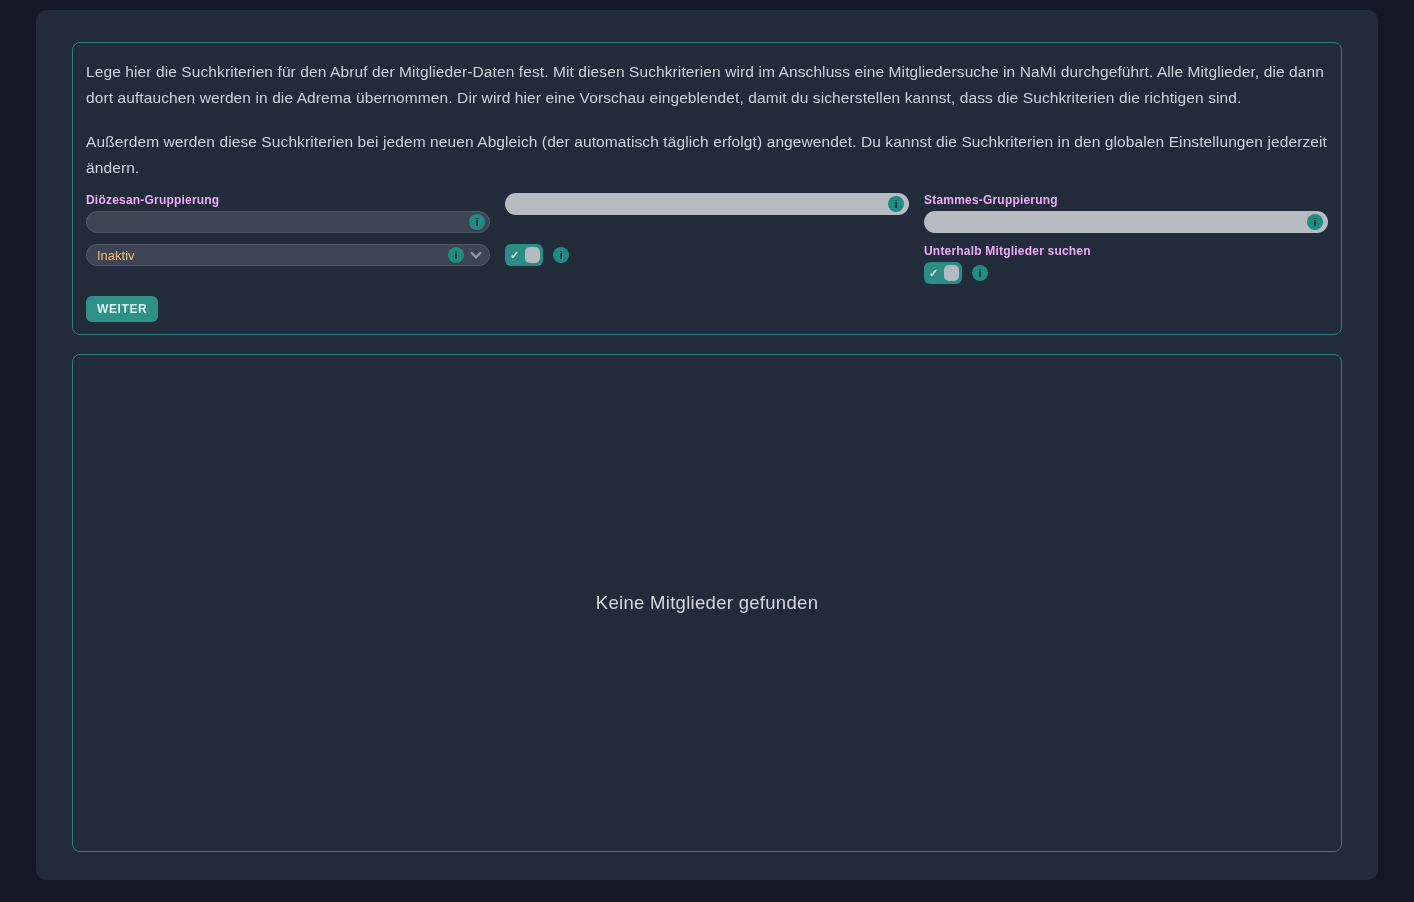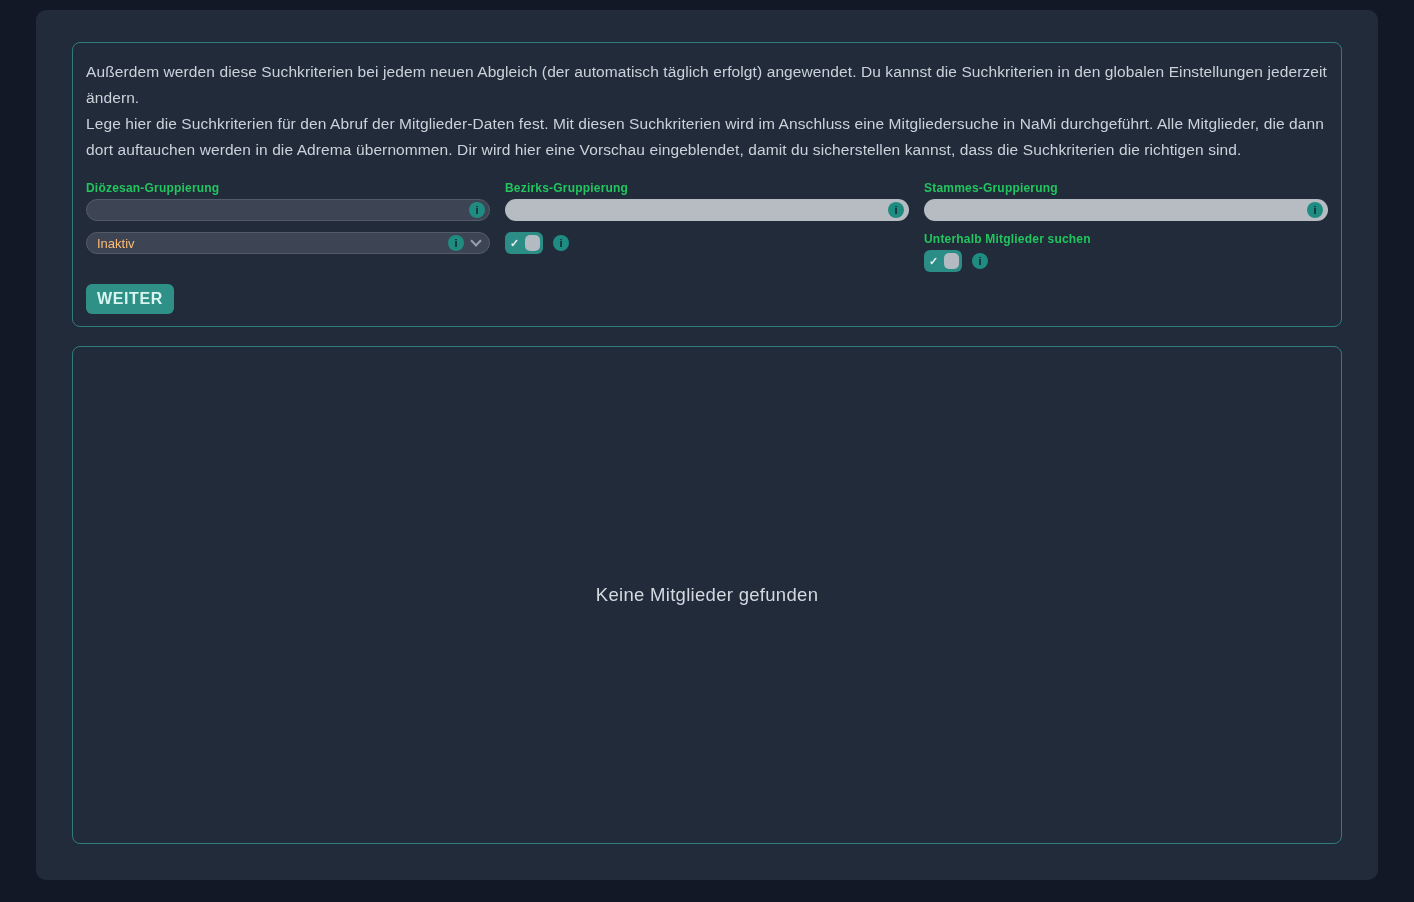--- a/index.html
+++ b/index.html
@@ -37,21 +37,21 @@
   .form-grid {
     display: grid;
     grid-template-columns: 1fr 1fr 1fr;
     column-gap: 15px;
     row-gap: 11px;
     margin-top: 12px;
   }
   .field-label {
     font-size: 12px;
     font-weight: 700;
-    color: #22c55e;
+    color: #f0abfc;
     margin-bottom: 4px;
     letter-spacing: 0.2px;
   }
   .input-wrap { position: relative; height: 22px; }
   .field-input {
     width: 100%; height: 22px;
     border-radius: 12px;
     background: #3d4554;
     border: 1px solid #535b6a;
     padding: 0 30px 0 10px;
@@ -94,55 +94,54 @@
     cursor: pointer;
   }
   .toggle-check { color: #e3eef0; font-size: 11px; font-weight: 700; margin-left: 2px; }
   .toggle-knob { width: 15px; height: 16px; border-radius: 5px; background: #b3bac2; }
   .submit-btn {
     margin-top: 12px;
     background: #2e9087;
     color: #d8f4f0;
     border: none;
     border-radius: 6px;
-    font-size: 16px;
+    font-size: 12px;
     font-weight: 700;
     letter-spacing: 0.6px;
     padding: 6px 11px;
     font-family: inherit;
     cursor: pointer;
     display: inline-block;
   }
   .empty-msg {
     color: #d4d9e0;
     font-size: 18.5px;
     letter-spacing: 0.3px;
   }
 </style>
 </head>
 <body>
 
 <div class="card">
 
   <div class="panel criteria-panel">
+    <p class="intro-paragraph">Lege hier die Suchkriterien für den Abruf der Mitglieder-Daten fest. Mit diesen Suchkriterien wird im Anschluss eine Mitgliedersuche in NaMi durchgeführt. Alle Mitglieder, die dann dort auftauchen werden in die Adrema übernommen. Dir wird hier eine Vorschau eingeblendet, damit du sicherstellen kannst, dass die Suchkriterien die richtigen sind.</p>
     <p class="intro-paragraph" style="margin-bottom:0;">Außerdem werden diese Suchkriterien bei jedem neuen Abgleich (der automatisch täglich erfolgt) angewendet. Du kannst die Suchkriterien in den globalen Einstellungen jederzeit ändern.</p>
-    <p class="intro-paragraph">Lege hier die Suchkriterien für den Abruf der Mitglieder-Daten fest. Mit diesen Suchkriterien wird im Anschluss eine Mitgliedersuche in NaMi durchgeführt. Alle Mitglieder, die dann dort auftauchen werden in die Adrema übernommen. Dir wird hier eine Vorschau eingeblendet, damit du sicherstellen kannst, dass die Suchkriterien die richtigen sind.</p>
 
     <div class="form-grid">
 
       <div>
         <div class="field-label">Diözesan-Gruppierung</div>
         <div class="input-wrap">
           <input class="field-input" type="text" value="" style="">
           <span class="info-badge">i</span>
         </div>
       </div>
 
       <div>
-        <div class="field-label">Bezirks-Gruppierung</div>
         <div class="input-wrap">
           <input class="field-input light" type="text" disabled="" value="" style="">
           <span class="info-badge">i</span>
         </div>
       </div>
 
       <div>
         <div class="field-label">Stammes-Gruppierung</div>
         <div class="input-wrap">
           <input class="field-input light" type="text" disabled="" value="" style="">

